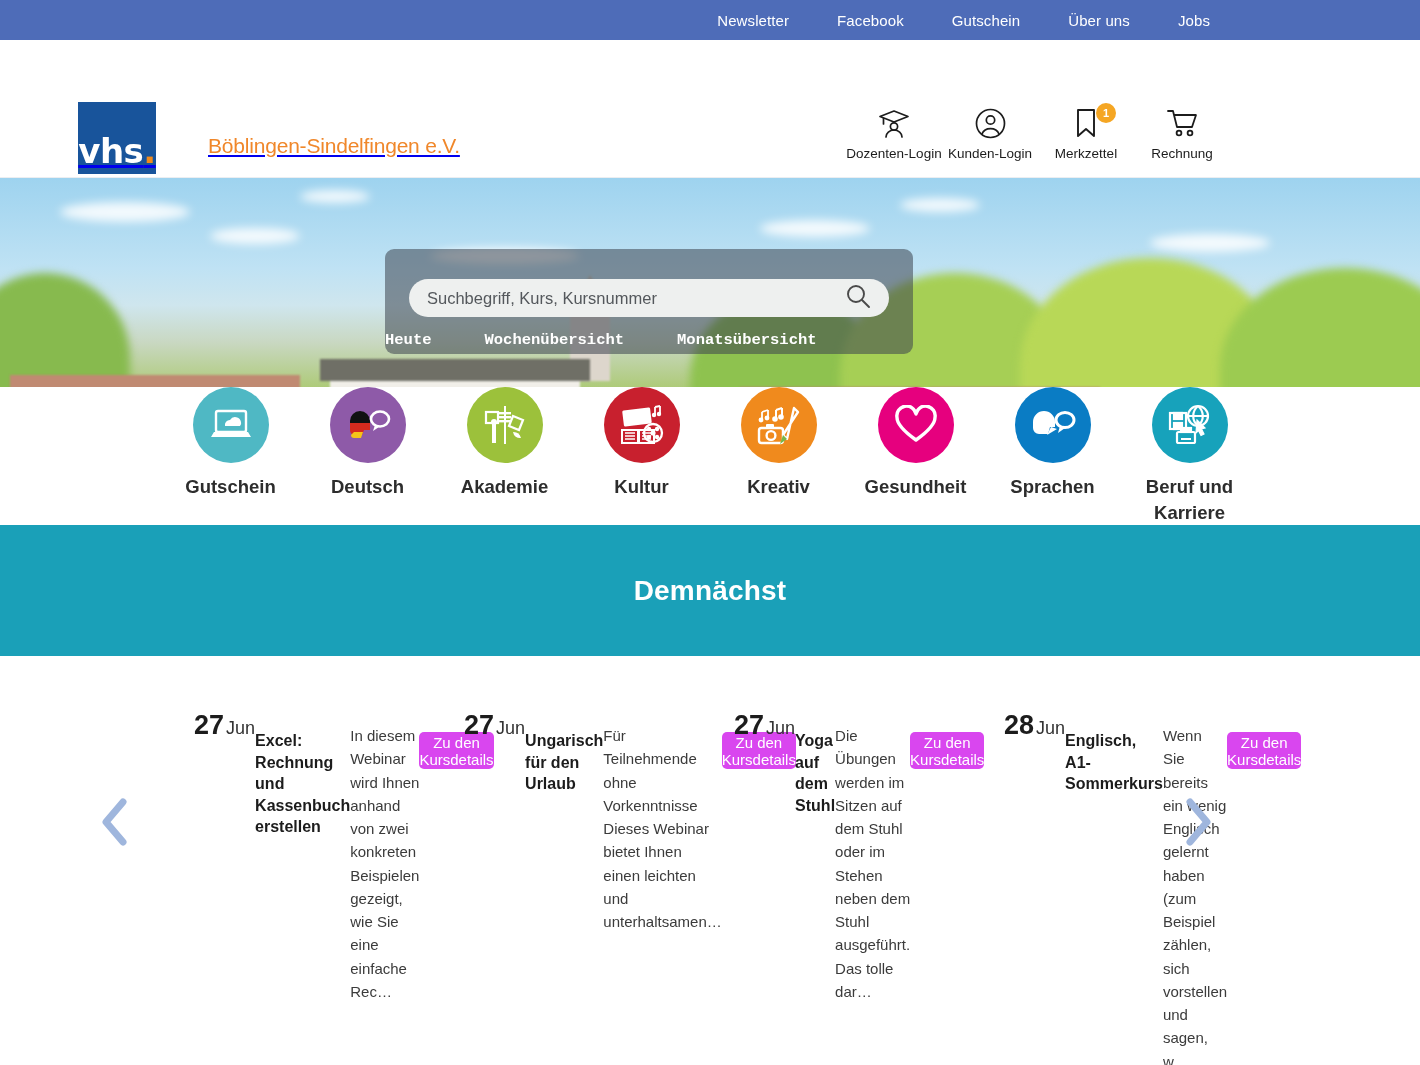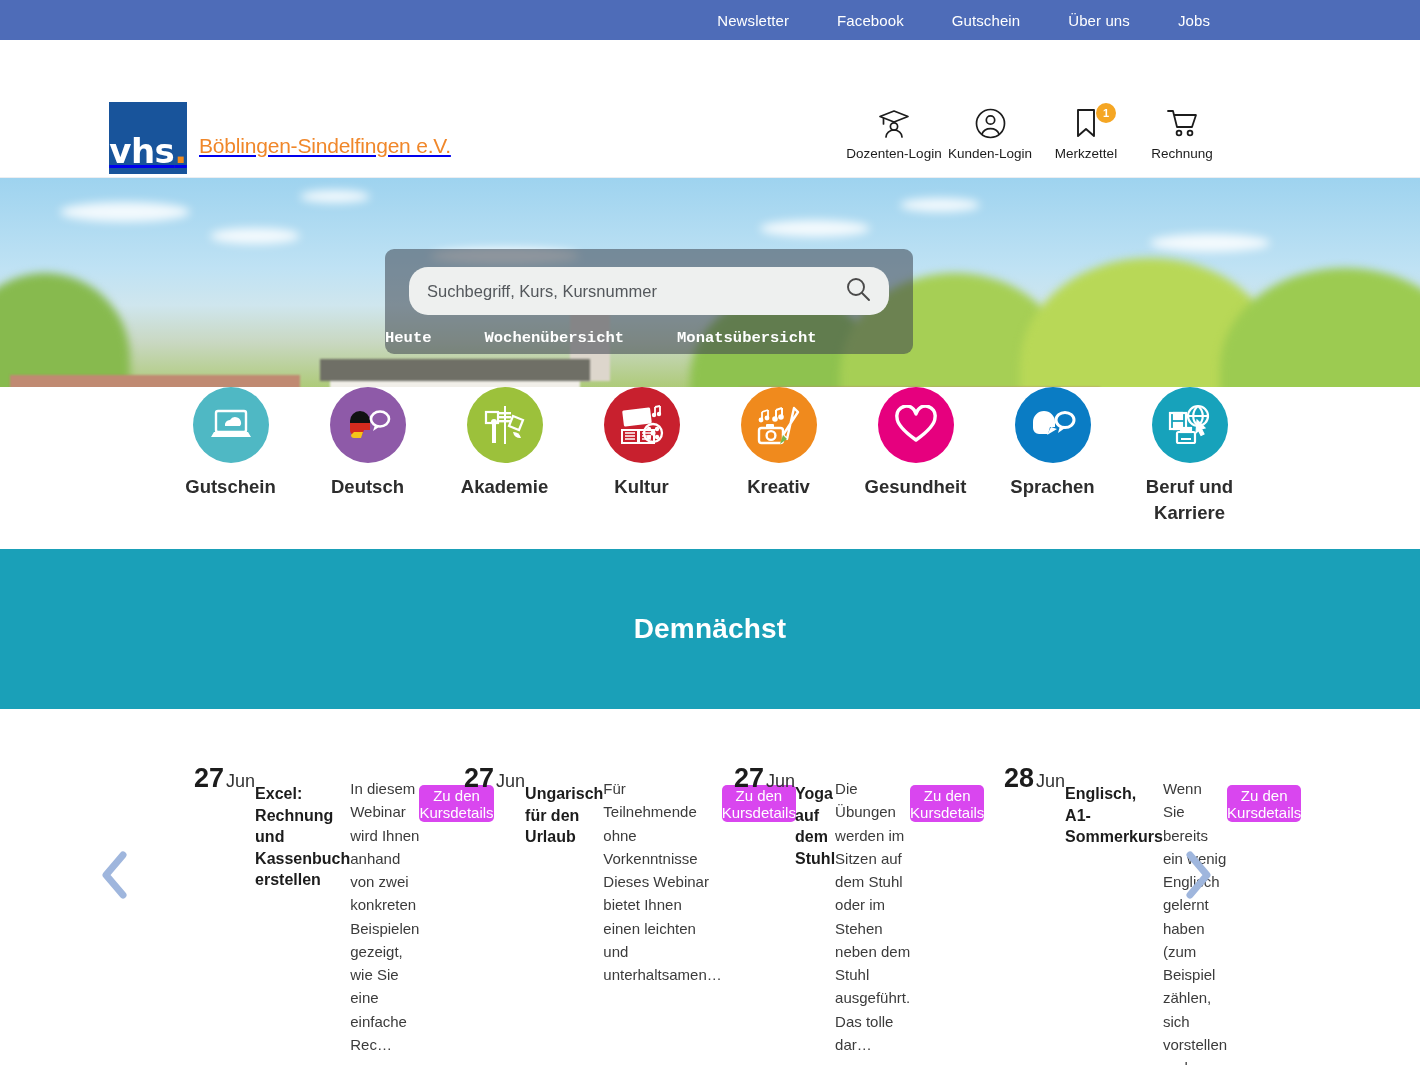--- a/index.html
+++ b/index.html
@@ -33,24 +33,25 @@
   .header {
     height: 138px;
     background: #fff;
     display: flex;
     align-items: center;
     position: relative;
     border-bottom: 1px solid #eceef1;
   }
   .logo-wrap {
     position: absolute;
-    left: 109px;
+    left: 78px;
     top: 62px;
     display: flex;
     align-items: center;
+    gap: 40px;
   }
   .logo-box {
     width: 78px;
     height: 72px;
     background: #18549b;
     display: flex;
     align-items: flex-end;
     justify-content: center;
     padding-bottom: 6px;
   }
@@ -176,23 +177,23 @@
     left: 385px;
     top: 71px;
     width: 528px;
     height: 105px;
     background: rgba(60,68,78,.55);
     border-radius: 9px;
     padding-top: 18px;
     z-index: 5;
   }
   .search-box {
-    margin: 0 auto;
+    margin: 12px auto;
     width: 480px;
-    height: 48px;
+    height: 38px;
     background: #eef0ef;
     border-radius: 19px;
     display: flex;
     align-items: center;
     padding: 0 18px;
   }
   .search-box input {
     flex: 1;
     border: none;
     outline: none;
@@ -257,26 +258,26 @@
     margin-top: 11px;
     font-size: 18.5px;
     font-weight: 700;
     color: #2d2d2d;
     text-align: center;
     line-height: 1.4;
   }
 
   
   .band {
-    height: 160px;
+    height: 131px;
     background: #1aa0b8;
     display: flex;
     align-items: center;
     justify-content: center;
-    margin-top: 52px;
+    margin-top: 28px;
   }
   .band h2 {
     color: #fff;
     font-size: 28px;
     font-weight: 700;
     letter-spacing: .2px;
   }
 
   
   .courses {

